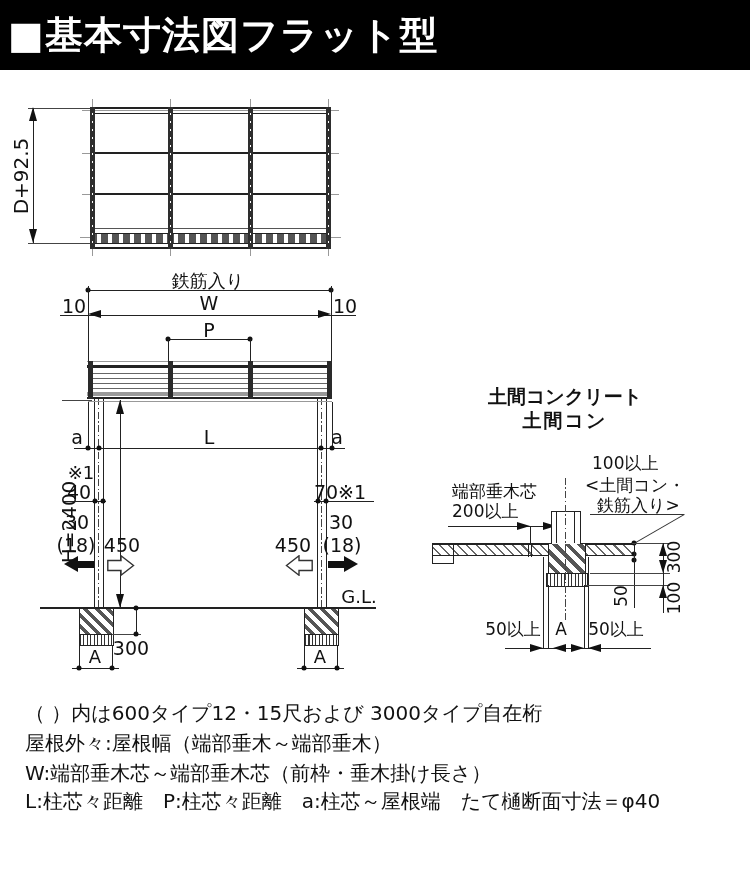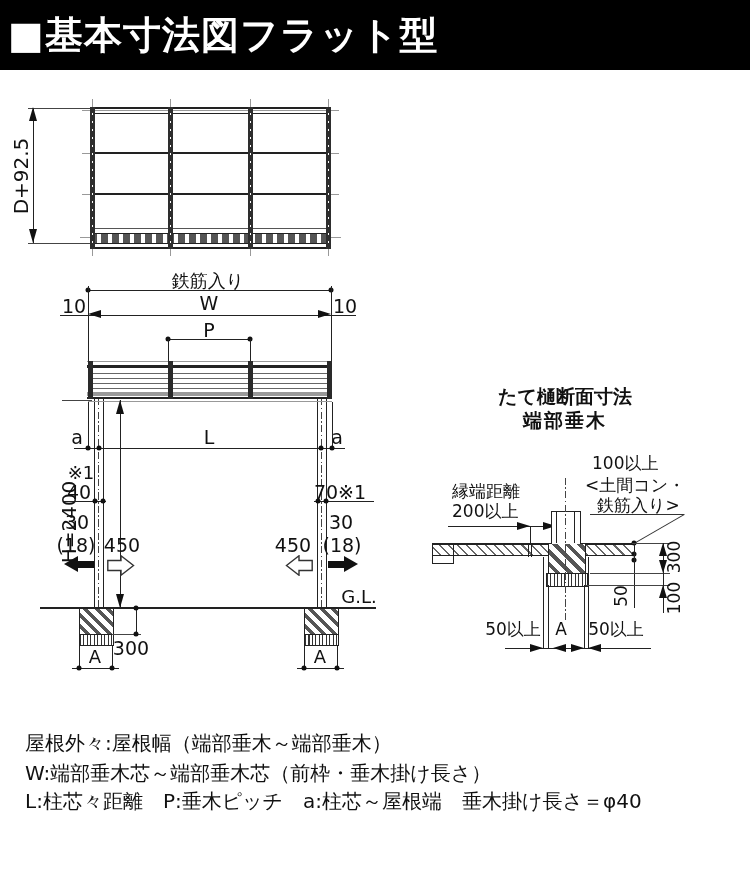--- a/index.html
+++ b/index.html
@@ -174,24 +174,24 @@
   <div class="dot" style="left:304px;top:668px;"></div>
   <div class="dot" style="left:337px;top:668px;"></div>
   <div class="lbl s18" style="left:320px;top:656px;">A</div>
 
   <div class="hl" style="left:112px;top:634px;width:29px;background:#444;"></div>
   <div class="vl" style="left:136px;top:608px;height:26px;"></div>
   <div class="dot" style="left:136px;top:608px;"></div>
   <div class="dot" style="left:136px;top:634px;"></div>
   <div class="lbl" style="left:131px;top:648px;">300</div>
 
-  <div class="lbl" style="left:565px;top:397px;font-size:19px;font-weight:bold;">たて樋断面寸法</div>
-  <div class="lbl" style="left:565px;top:421px;font-size:19px;font-weight:bold;letter-spacing:2px;">端部垂木</div>
-
-  <div class="llbl" style="left:452px;top:480px;">縁端距離</div>
+  <div class="lbl" style="left:565px;top:397px;font-size:19px;font-weight:bold;">土間コンクリート</div>
+  <div class="lbl" style="left:565px;top:421px;font-size:19px;font-weight:bold;letter-spacing:2px;">土間コン</div>
+
+  <div class="llbl" style="left:452px;top:480px;">端部垂木芯</div>
   <div class="llbl" style="left:452px;top:500px;">200以上</div>
   <div class="llbl" style="left:592px;top:452px;">100以上</div>
   <div class="llbl" style="left:585px;top:474px;">&lt;土間コン・</div>
   <div class="llbl" style="left:597px;top:494px;">鉄筋入り&gt;</div>
   <div class="hl" style="left:590px;top:514px;width:94px;background:#333;"></div>
   <div style="position:absolute;left:634px;top:543px;width:58px;height:1px;background:#333;transform:rotate(-30deg);transform-origin:0 0;"></div>
 
   <div class="hl" style="left:448px;top:526px;width:109px;"></div>
   <div class="tri" style="left:517px;top:522px;border-top:4px solid transparent;border-bottom:4px solid transparent;border-left:13px solid #111;"></div>
   <div class="tri" style="left:543px;top:522px;border-top:4px solid transparent;border-bottom:4px solid transparent;border-left:13px solid #111;"></div>
@@ -234,17 +234,18 @@
   <div class="hl" style="left:632px;top:543px;width:38px;background:#444;"></div>
   <div class="hl" style="left:590px;top:573px;width:80px;background:#444;"></div>
   <div class="hl" style="left:586px;top:585px;width:84px;background:#444;"></div>
   <div class="vl" style="left:663px;top:543px;height:70px;"></div>
   <div class="tri" style="left:659px;top:543px;border-left:4px solid transparent;border-right:4px solid transparent;border-bottom:13px solid #111;"></div>
   <div class="tri" style="left:659px;top:560px;border-left:4px solid transparent;border-right:4px solid transparent;border-top:13px solid #111;"></div>
   <div class="tri" style="left:659px;top:585px;border-left:4px solid transparent;border-right:4px solid transparent;border-bottom:13px solid #111;"></div>
   <div class="rlbl" style="left:674px;top:557px;font-size:17px;">300</div>
   <div class="rlbl" style="left:674px;top:598px;font-size:17px;">100</div>
 
+  <div class="note" style="left:25px;top:700px;">（ ）内は600タイプ12・15尺および 3000タイプ自在桁</div>
   <div class="note" style="left:25px;top:760px;">W:端部垂木芯～端部垂木芯（前枠・垂木掛け長さ）</div>
   <div class="note" style="left:25px;top:730px;">屋根外々:屋根幅（端部垂木～端部垂木）</div>
-  <div class="note" style="left:25px;top:788px;">L:柱芯々距離　P:垂木ピッチ　a:柱芯～屋根端　垂木掛け長さ＝φ40</div>
+  <div class="note" style="left:25px;top:788px;">L:柱芯々距離　P:柱芯々距離　a:柱芯～屋根端　たて樋断面寸法＝φ40</div>
 
 </div>
 
 </body></html>

